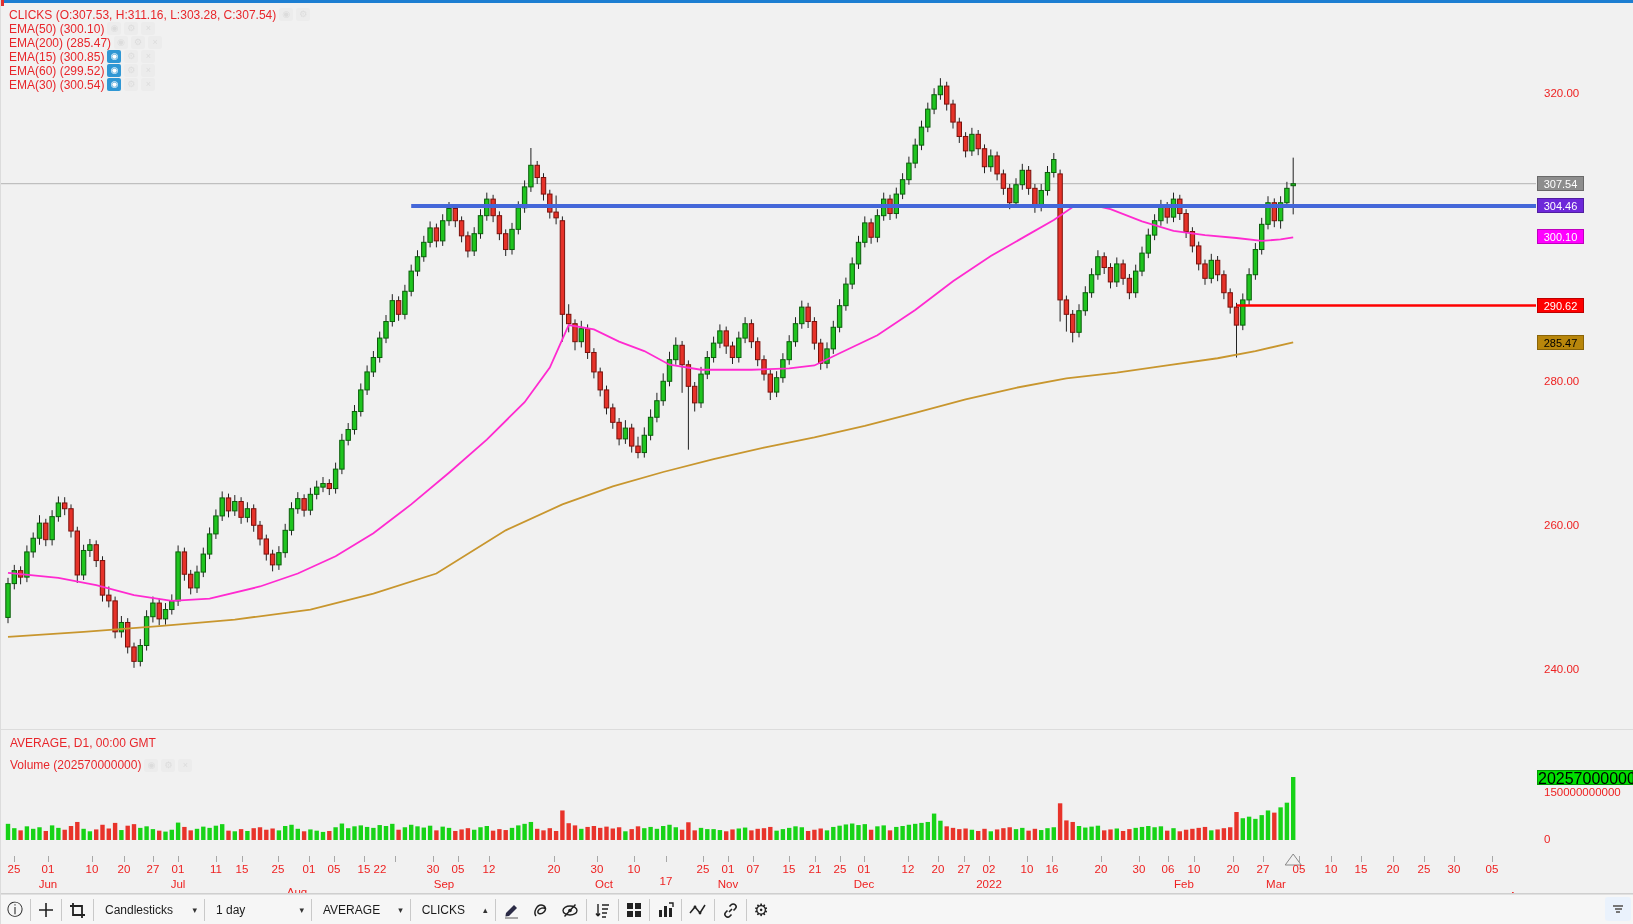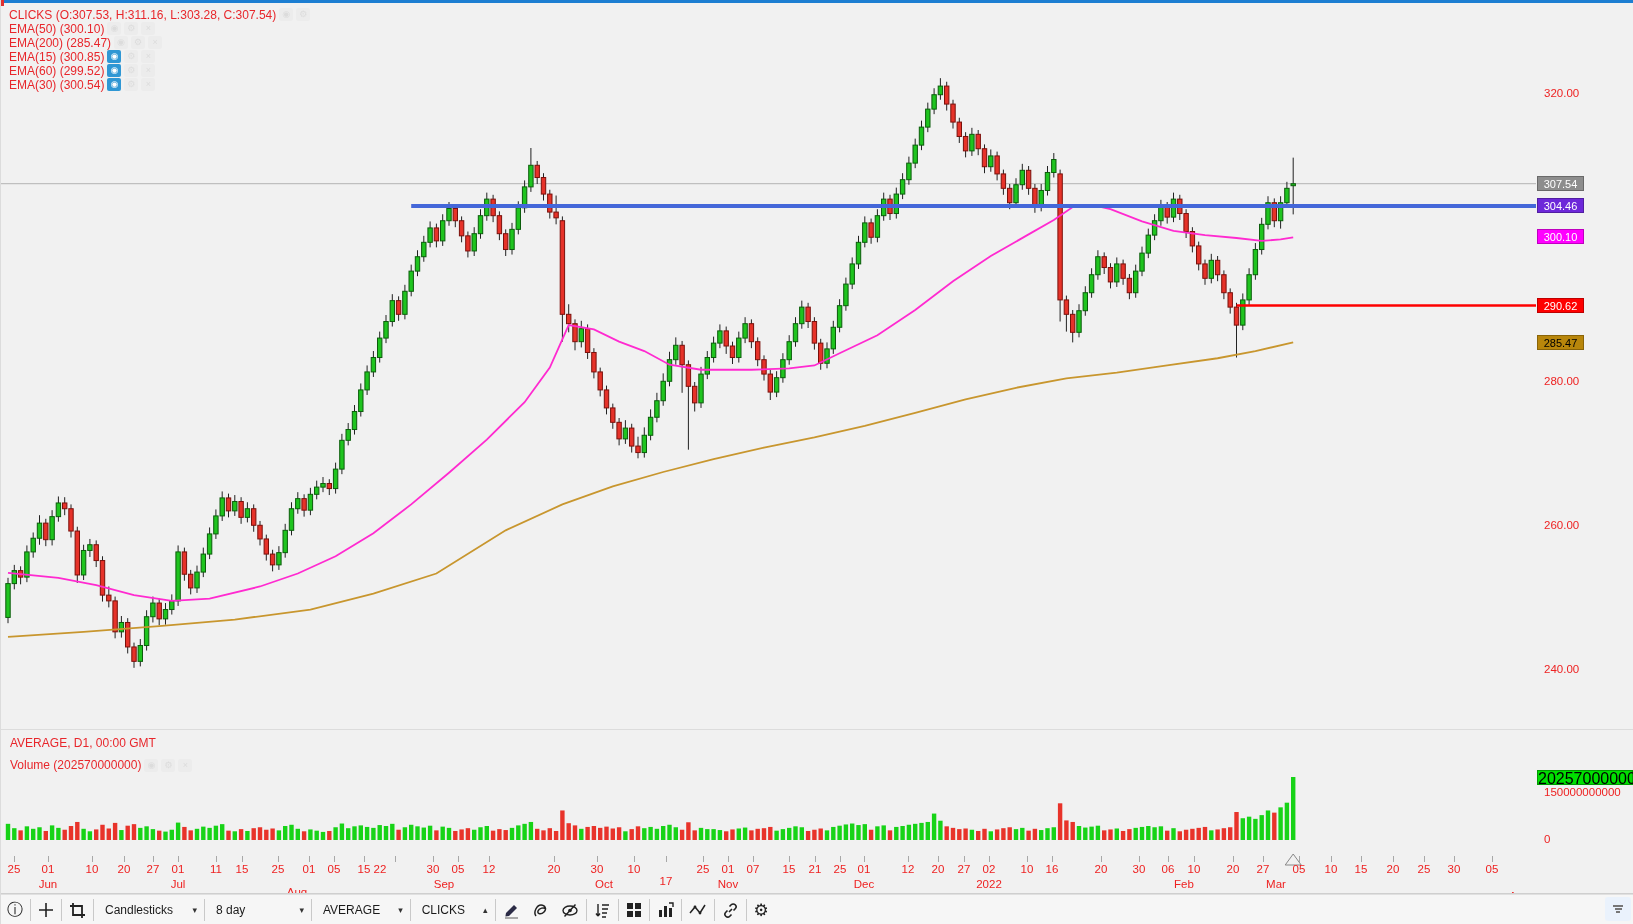--- a/index.html
+++ b/index.html
@@ -852,21 +852,21 @@
           <path d="M4 1v12h12M1 4h12v12" fill="none" stroke="#222" stroke-width="1.8"></path>
         </svg>
     </div>
     <div class="tsep"></div>
     <div class="ddwrap" style="width:96px">
       <span class="tlabel">Candlesticks</span>
       <span class="arrow">▾</span>
     </div>
     <div class="tsep"></div>
     <div class="ddwrap" style="width:92px">
-      <span class="tlabel">8 day</span>
+      <span class="tlabel">1 day</span>
       <span class="arrow">▾</span>
     </div>
     <div class="tsep"></div>
     <div class="ddwrap">
       <span class="tlabel">AVERAGE</span>
       <span class="arrow">▾</span>
     </div>
     <div class="tsep"></div>
     <div class="ddwrap">
       <span class="tlabel">CLICKS</span>

